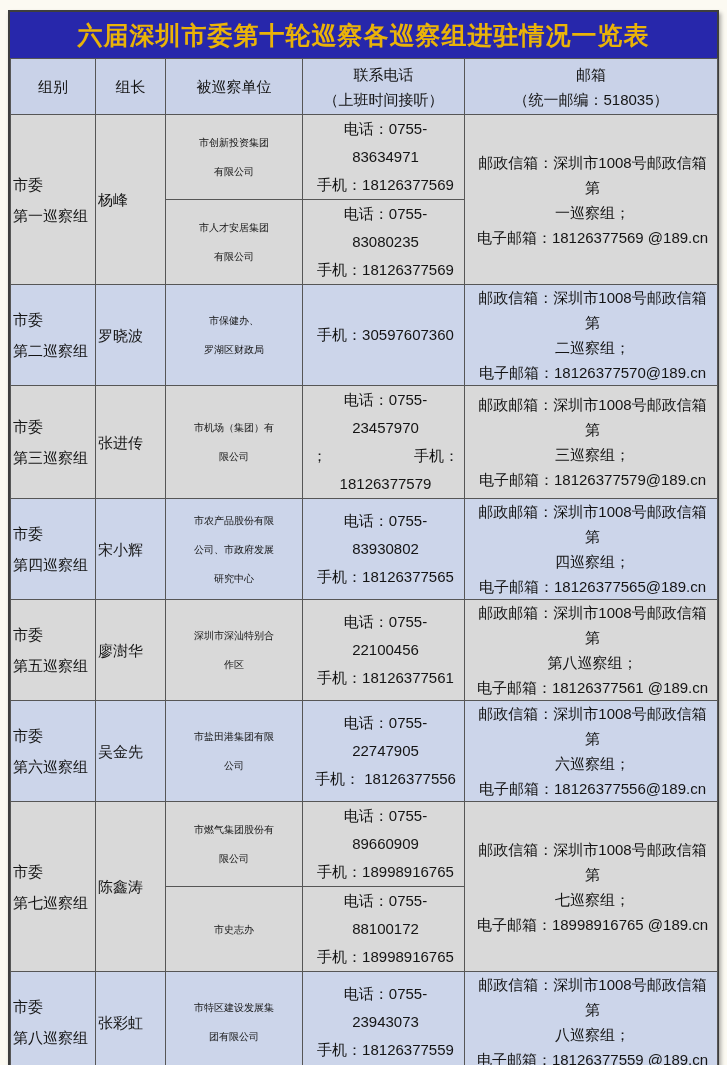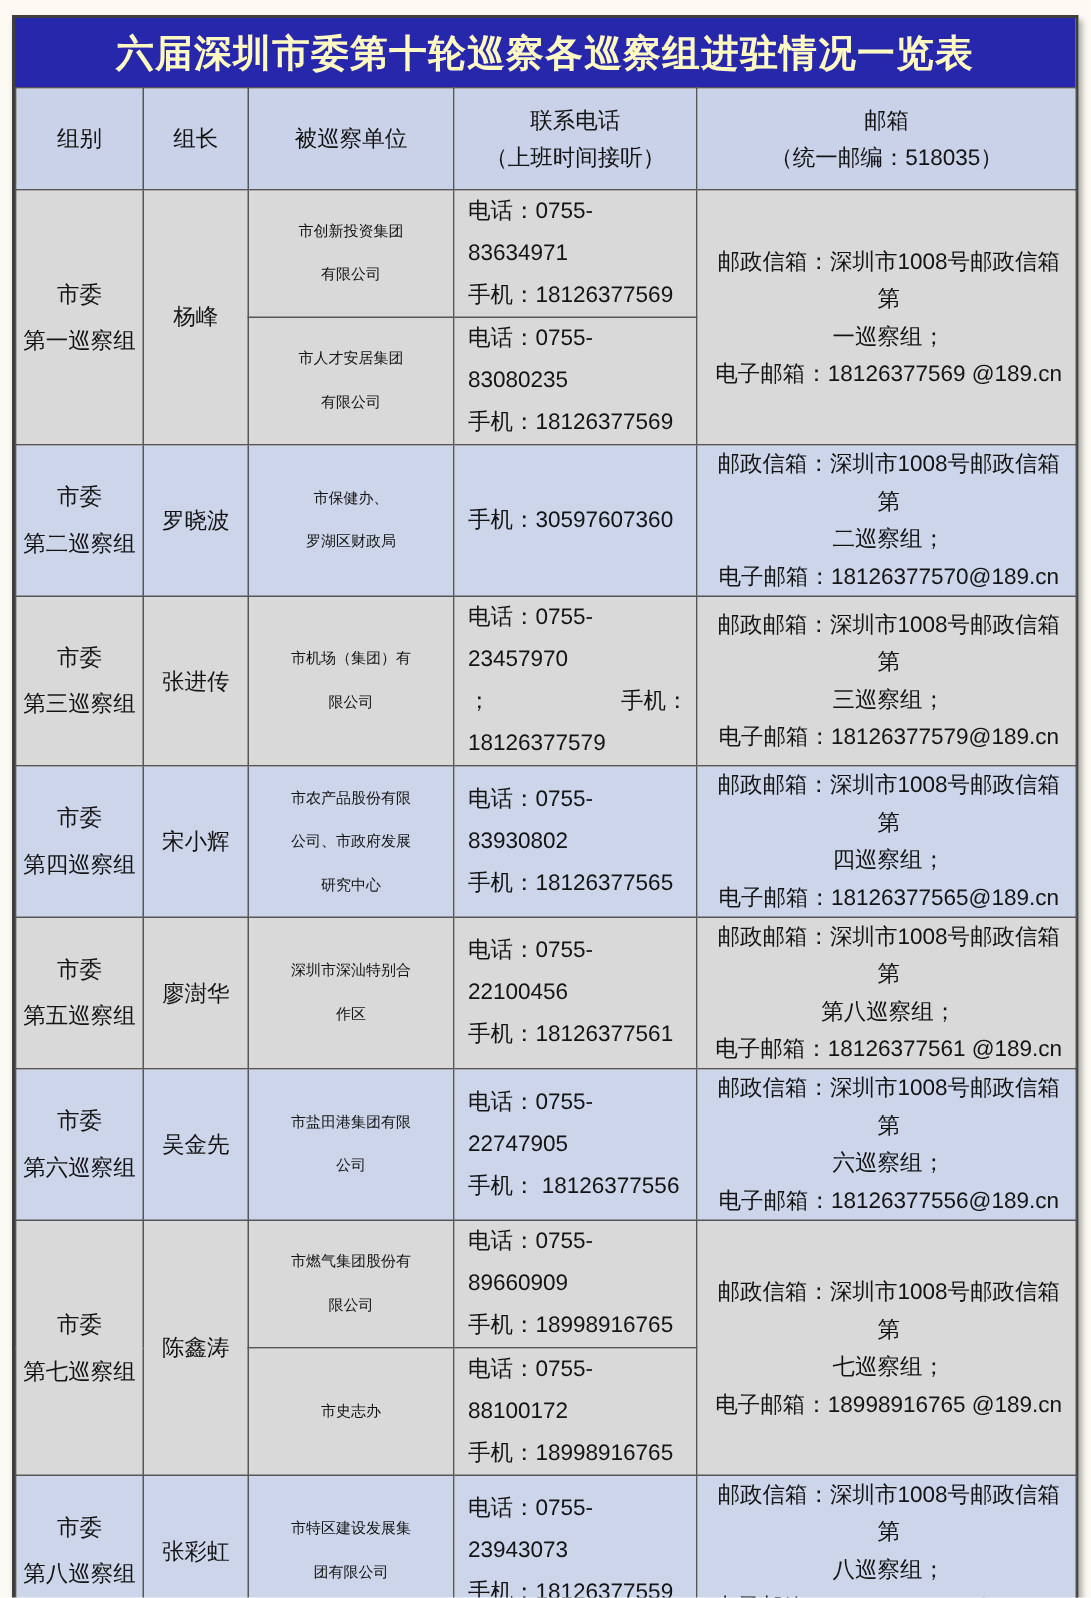--- a/index.html
+++ b/index.html
@@ -9,39 +9,39 @@
     font-family: "Liberation Sans", "DejaVu Sans", sans-serif;
     position: relative;
   }
   .sheet {
     position: absolute; left: 8px; top: 10px; width: 711px;
     border: 2px solid #3e3e3e;
     box-shadow: 2px 3px 4px rgba(70,70,70,.45);
     background: #fff;
   }
   .title-bar {
-    height: 46px; background: #2727AB; color: #fef9c3;
+    height: 46px; background: #2727AB; color: #eab308;
     font-size: 25px; font-weight: bold; letter-spacing: 1px;
     display: flex; align-items: center; justify-content: center;
   }
   table.grid { width: 100%; border-collapse: collapse; table-layout: fixed; }
   .grid th, .grid td {
     border: 1px solid #565656; color: #141414;
     vertical-align: middle; overflow: hidden;
   }
-  .grid thead tr { height: 68px; }
+  .grid thead tr { height: 56px; }
   .grid th {
     background: #C9D2E8; font-weight: normal; font-size: 15px;
     line-height: 25px; text-align: center; padding: 0 2px;
   }
   td.bg-a { background: #D9D9D9; }
   td.bg-b { background: #CCD5EA; }
-  .c-group, .c-leader { text-align: center; font-size: 15px; line-height: 31px; padding: 0 2px; margin-left: 43px; }
+  .c-group, .c-leader { text-align: left; font-size: 15px; line-height: 31px; padding: 0 2px; margin-left: 43px; }
   .c-unit  { text-align: center; font-size: 10px; line-height: 29px; padding: 0 2px; }
-  .c-phone { font-size: 15px; line-height: 28px; padding: 0 5px 0 9px; text-align: left; }
+  .c-phone { font-size: 15px; line-height: 28px; padding: 0 5px 0 9px; text-align: center; }
   .c-mail  { font-size: 15px; line-height: 25px; padding: 0 6px 0 9px; text-align: center; }
   .justify-line { display: flex; justify-content: space-between; }
 </style>
 </head>
 <body>
 
 <div class="sheet">
   <div class="title-bar">六届深圳市委第十轮巡察各巡察组进驻情况一览表</div>
 
   <table class="grid">

